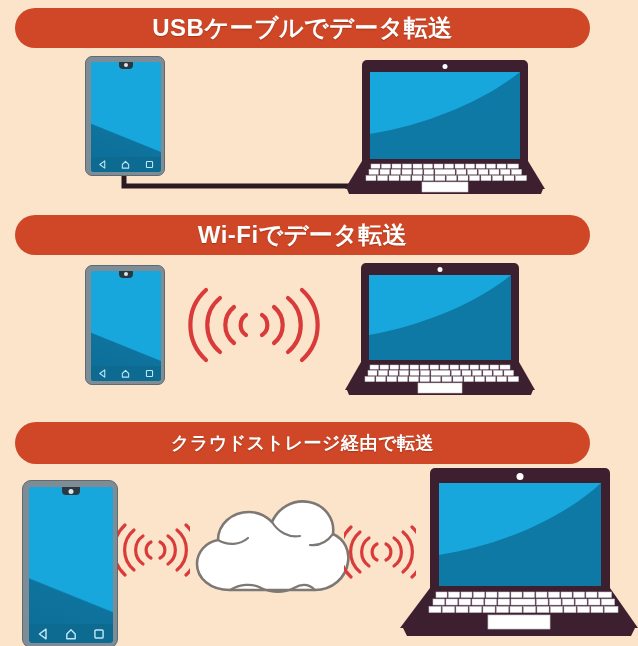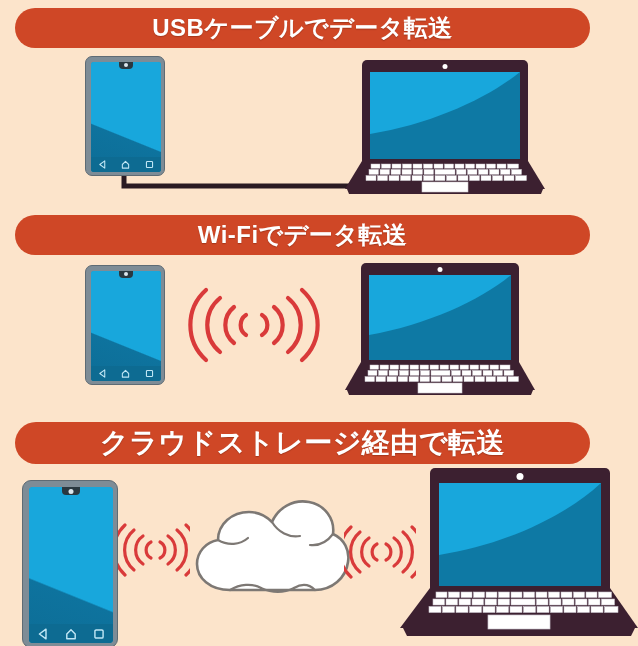--- a/index.html
+++ b/index.html
@@ -317,21 +317,21 @@
             <rect x="170.5" y="14.6" width="11" height="5"></rect>
         </g>
         <rect x="77" y="21" width="46" height="10" fill="#FFFFFF" stroke="#CCC6CE" stroke-width="0.6"></rect>
       </svg>
     </div>
   </div>
 
   <div class="section" style="left:0; top:410px; width:638px; height:236px;">
 
     <div class="banner" style="left:15px; top:12px; width:575px; height:42px;">
-      <span class="banner-label" style="font-size:28px;">クラウドストレージ経由で転送</span>
+      <span class="banner-label" style="font-size:18px;">クラウドストレージ経由で転送</span>
     </div>
 
     <div class="phone" style="left:22px; top:70px; width:96px; height:168px; border-radius:9px;">
       <div class="phone-screen" style="left:6px; top:6px; width:84px; height:156px; border-radius:4px;">
         <div class="phone-screen-wash"></div>
         <div class="phone-notch" style="left:50%; top:0; width:18px; height:8px; transform:translateX(-50%);">
           <div class="phone-notch-dot" style="left:50%; top:1.5px; width:5px; height:5px; transform:translateX(-50%);"></div>
         </div>
         <div class="phone-navbar" style="height:19px;">
           <svg class="nav-icon" width="12" height="12" viewBox="0 0 10 10">

